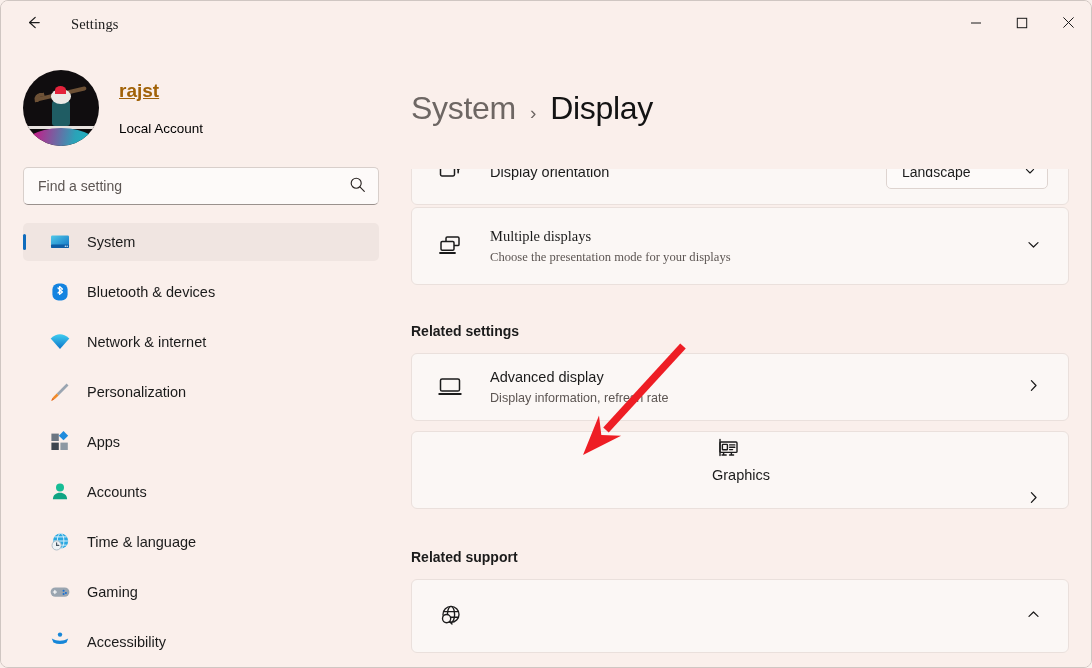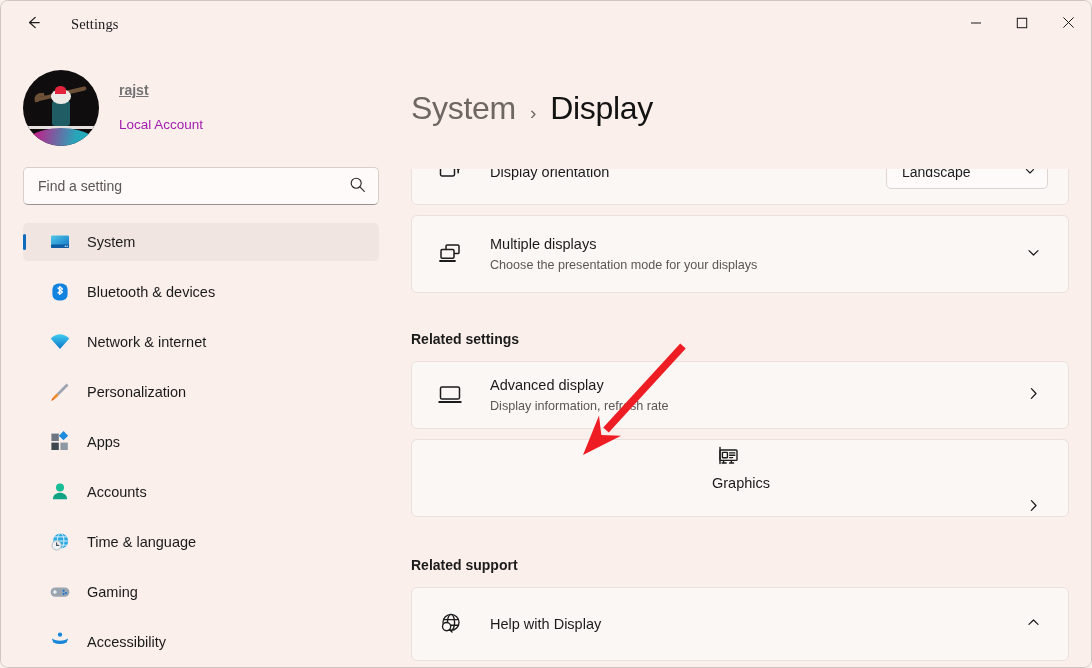--- a/index.html
+++ b/index.html
@@ -171,22 +171,22 @@
     bottom: 58%;
     width: 14%;
     height: 12%;
     border-left: 4px solid #6d5136;
     border-top: 4px solid #6d5136;
     border-radius: 7px 0 0 0;
     transform: rotate(-8deg);
   }
 
   #account-text { margin-left: 20px; line-height: 1.35; }
-  #account-name { font-size: 14px; font-weight: bold; color: #737373; text-decoration: underline; }
-  #account-type { font-size: 13.5px; color: #a21caf; margin-top: 16px; }
+  #account-name { font-size: 19px; font-weight: bold; color: #a16207; text-decoration: underline; }
+  #account-type { font-size: 13.5px; color: #000000; margin-top: 16px; }
 
   #search-wrap { padding: 16px 22px 0 22px; flex: 0 0 auto; }
   #search-box {
     height: 38px;
     background: #fdfaf9;
     border: 1px solid #d8cfcb;
     border-bottom: 1px solid #9a918d;
     border-radius: 5px;
     display: flex;
     align-items: center;
@@ -344,22 +344,22 @@
     border-radius: 5px;
     display: flex;
     align-items: center;
     justify-content: space-between;
     padding: 0 11px 0 15px;
     cursor: pointer;
   }
   .combo-value { font-size: 14px; color: #1b1b1b; }
 
   
-  #card-display-orientation { height: 66px; margin-bottom: 10px; }
-  #card-multiple-displays   { height: 78px; margin-bottom: 38px; }
+  #card-display-orientation { height: 66px; margin-bottom: 2px; }
+  #card-multiple-displays   { height: 78px; margin-bottom: 38px; font-family: Liberation Serif, serif; }
   #card-advanced-display    { height: 68px; margin-bottom: 10px; }
   #card-graphics            { height: 78px; margin-bottom: 40px; flex-direction: column; }
   #card-help-with-display   { height: 74px; }
 
   .section-title {
     font-size: 14px;
     font-weight: bold;
     color: #1b1b1b;
     margin-bottom: 14px;
   }
@@ -673,23 +673,20 @@
           <div class="card" id="card-help-with-display">
             <span class="card-icon">
               <svg width="28" height="28" viewBox="0 0 28 28" fill="none" stroke="#1b1b1b" stroke-width="1.35">
                 <circle cx="14" cy="12.4" r="8"></circle>
                 <ellipse cx="14" cy="12.4" rx="3.6" ry="8"></ellipse>
                 <path d="M6.3 9.6 H21.7 M6.3 15.2 H21.7"></path>
                 <circle cx="9.6" cy="16.6" r="4.1" fill="#fbf7f5"></circle>
                 <path d="M12.5 19.6 L15 22.1" stroke-linecap="round"></path>
               </svg>
             </span>
-            <div class="card-text">
-              <div class="card-title">Help with Display</div>
-            </div>
             <div class="card-trailing">
               <div class="chev-btn">
                 <span>
                   <svg width="15" height="15" viewBox="0 0 15 15" fill="none">
                     <path d="M3 9.4 L7.5 5 L12 9.4" stroke="#1b1b1b" stroke-width="1.25" stroke-linecap="round" stroke-linejoin="round"></path>
                   </svg>
                 </span>
               </div>
             </div>
           </div>

